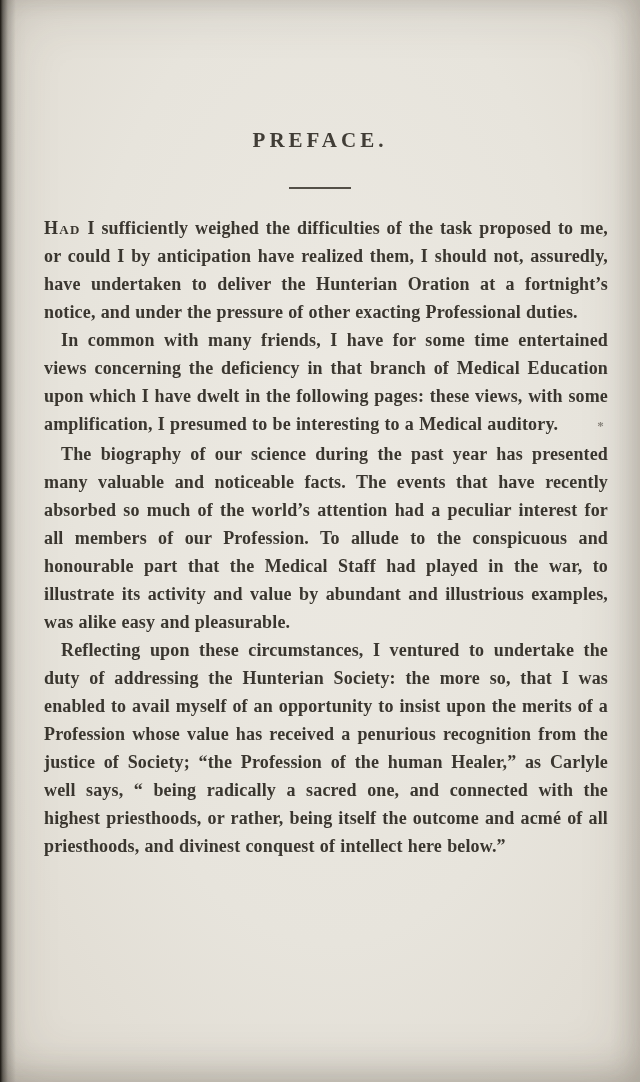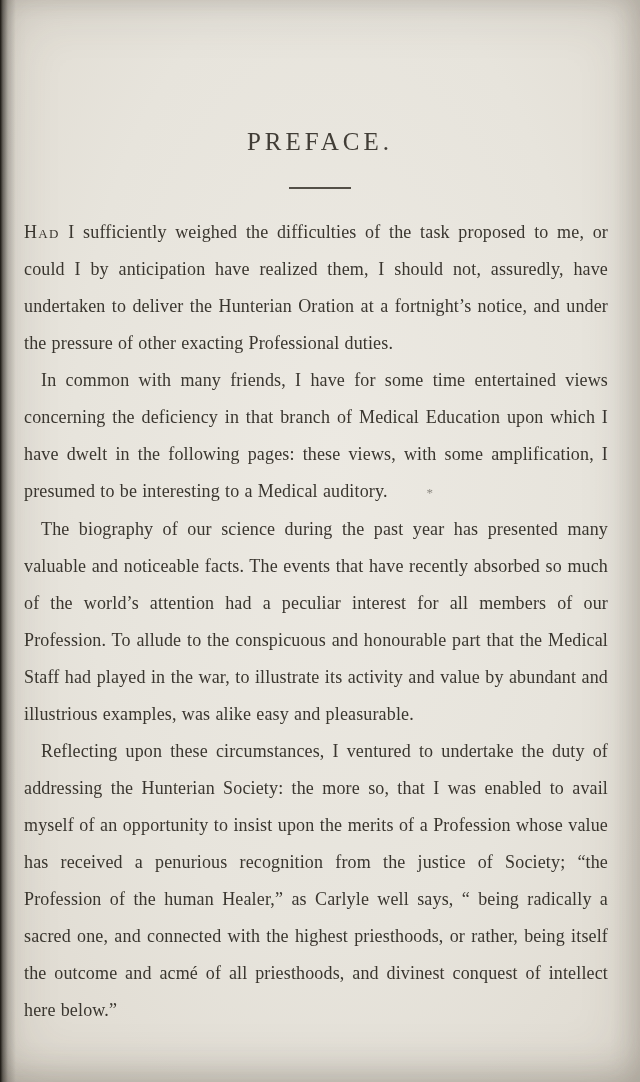--- a/index.html
+++ b/index.html
@@ -34,48 +34,49 @@
                 inset 0 -14px 28px rgba(70,62,48,0.12),
                 inset -10px 0 22px rgba(70,62,48,0.10);
     pointer-events: none;
     z-index: 2;
   }
   .title {
     position: absolute;
     top: 128px;
     left: 0; right: 0;
     text-align: center;
-    font-size: 25px;
-    font-weight: normal;
+    font-size: 21px;
+    font-weight: bold;
     letter-spacing: 4px;
     color: #413d36;
     z-index: 1;
   }
   .title-divider {
     position: absolute;
     top: 187px;
     left: 50%;
     transform: translateX(-50%);
     width: 62px;
     height: 2px;
     background: #534f47;
     z-index: 1;
   }
   .body-text {
     position: absolute;
     top: 214px;
-    left: 24px;
+    left: 44px;
     right: 32px;
     font-size: 18px;
-    line-height: 37px;
+    line-height: 28px;
     text-align: justify;
     color: #3a362f;
     letter-spacing: 0.15px;
     word-spacing: 0.5px;
     z-index: 1;
+    font-weight: bold;
   }
   p.para { text-indent: 17px; }
   p.para.first { text-indent: 0; }
   .lead-word {
     font-variant: small-caps;
     letter-spacing: 1.3px;
   }
   .ink-speck {
     display: inline-block;
     margin-left: 22px;

